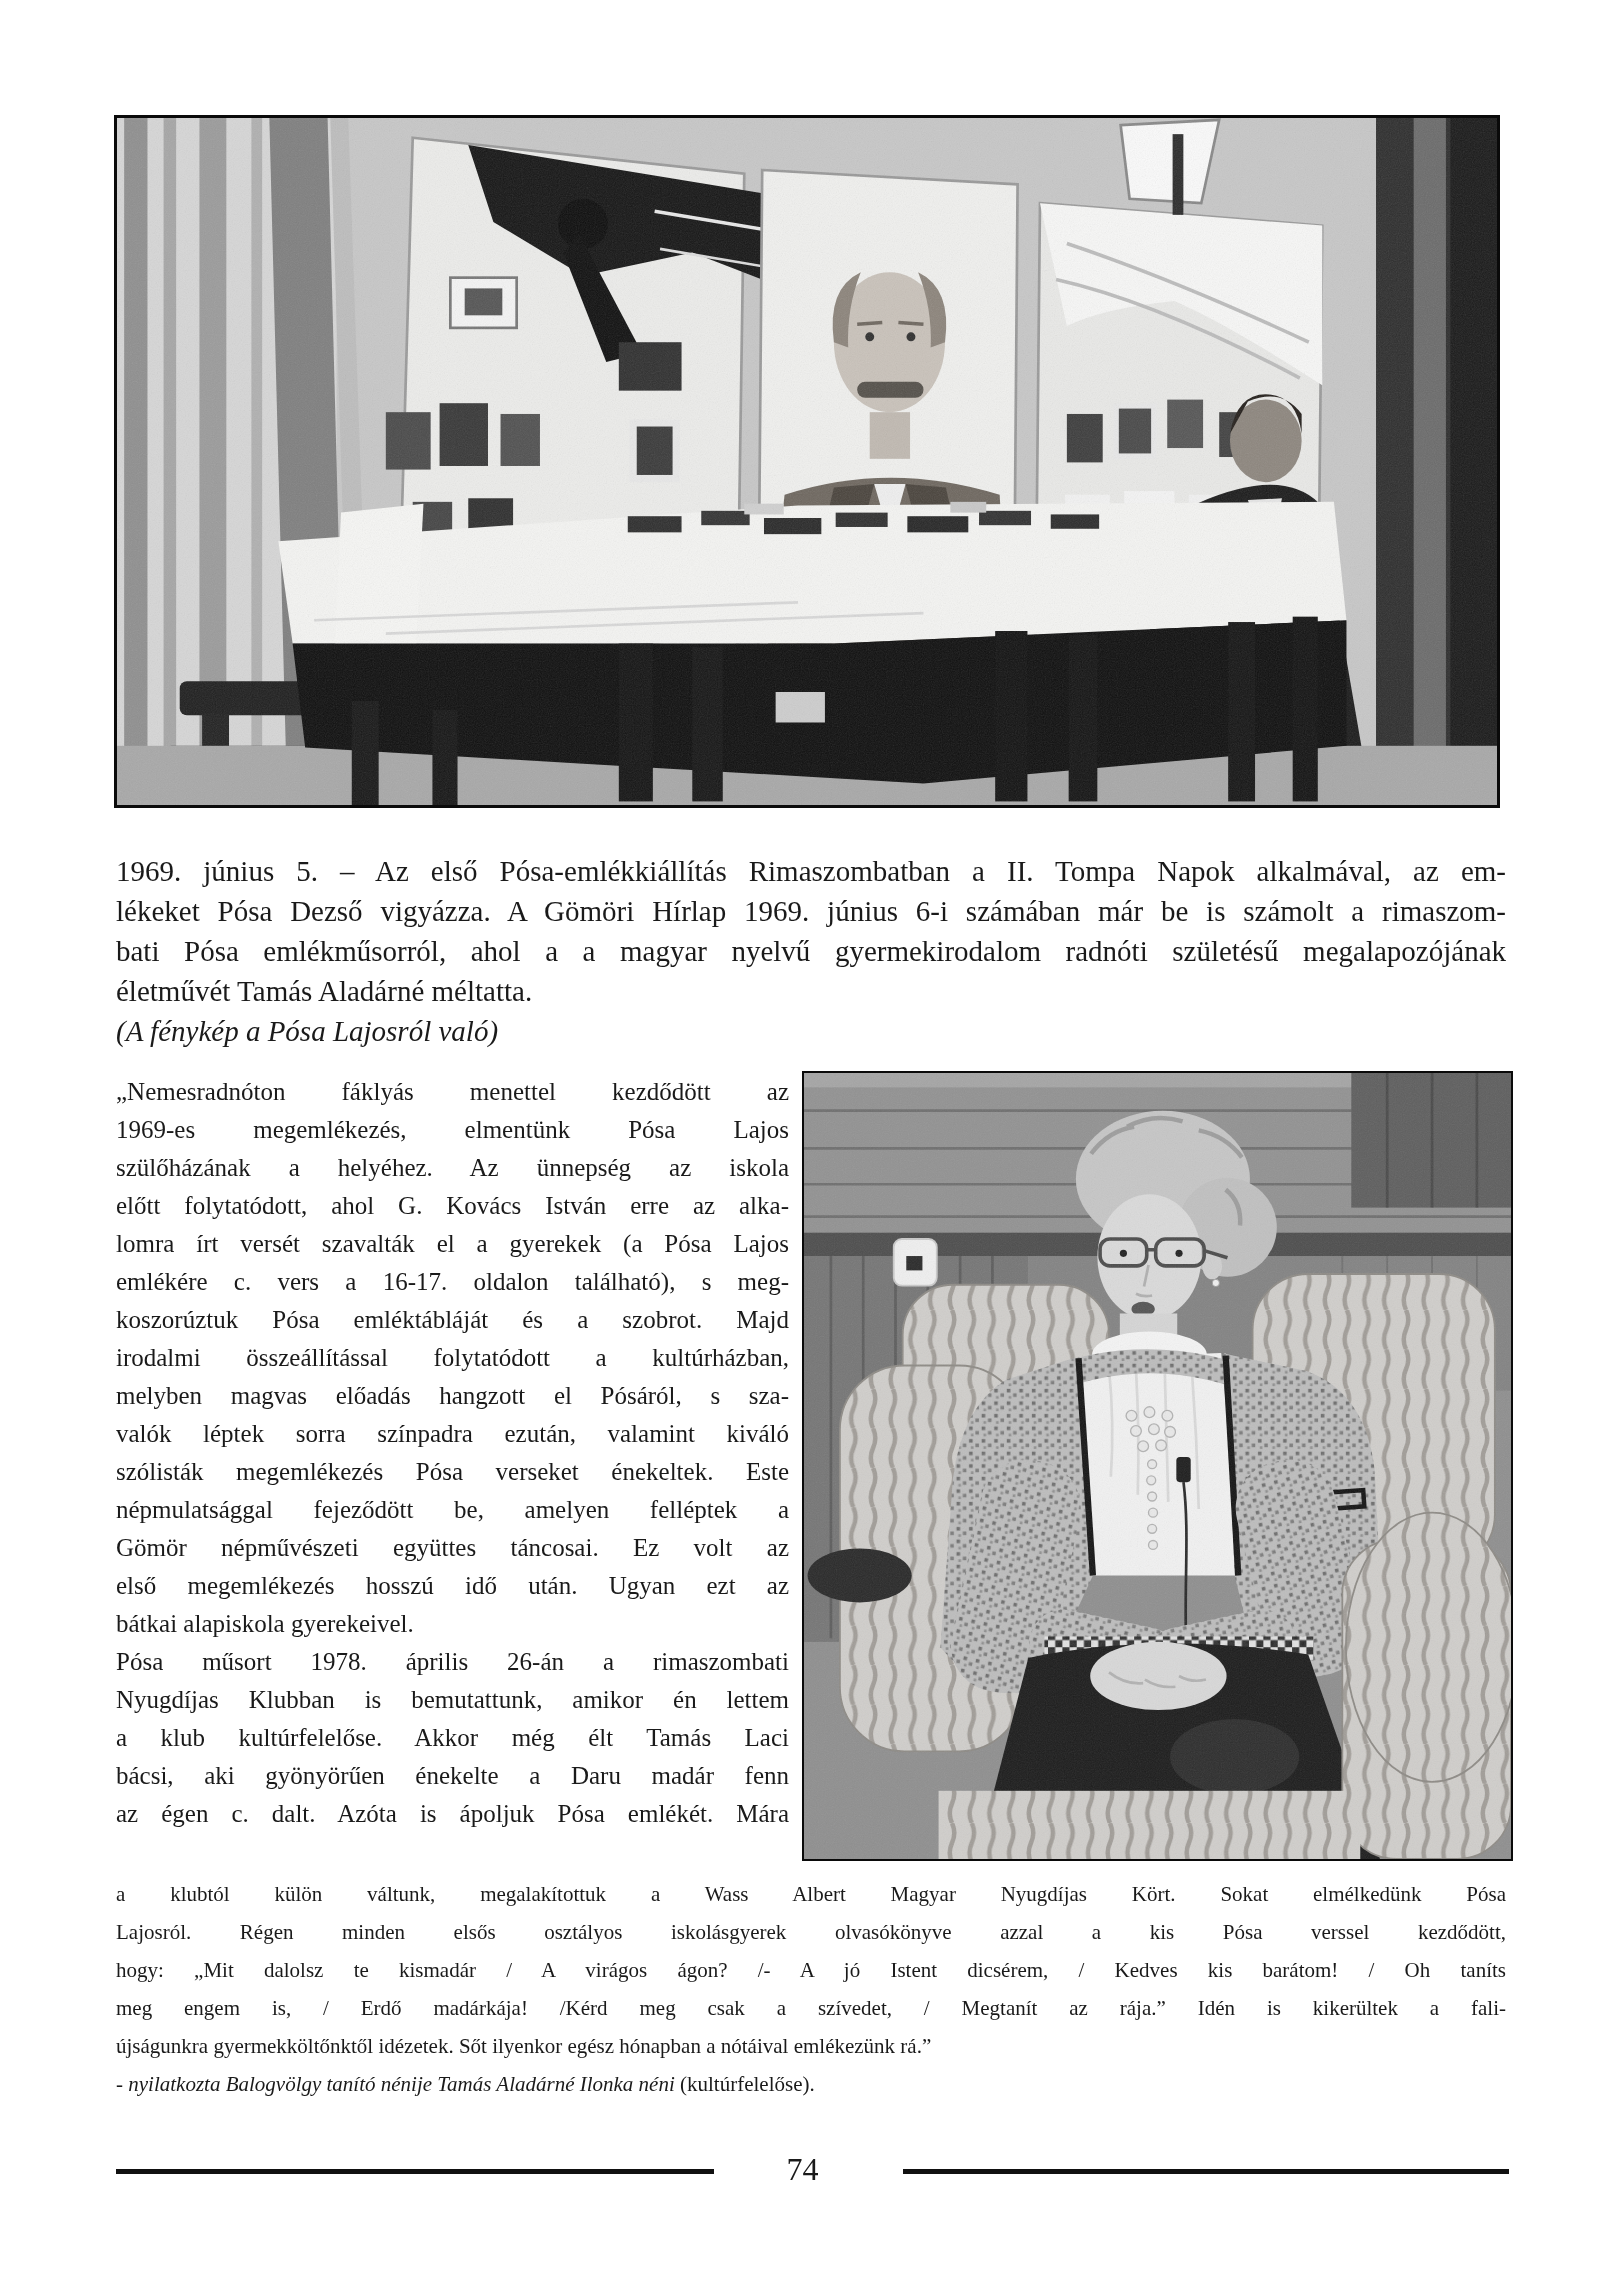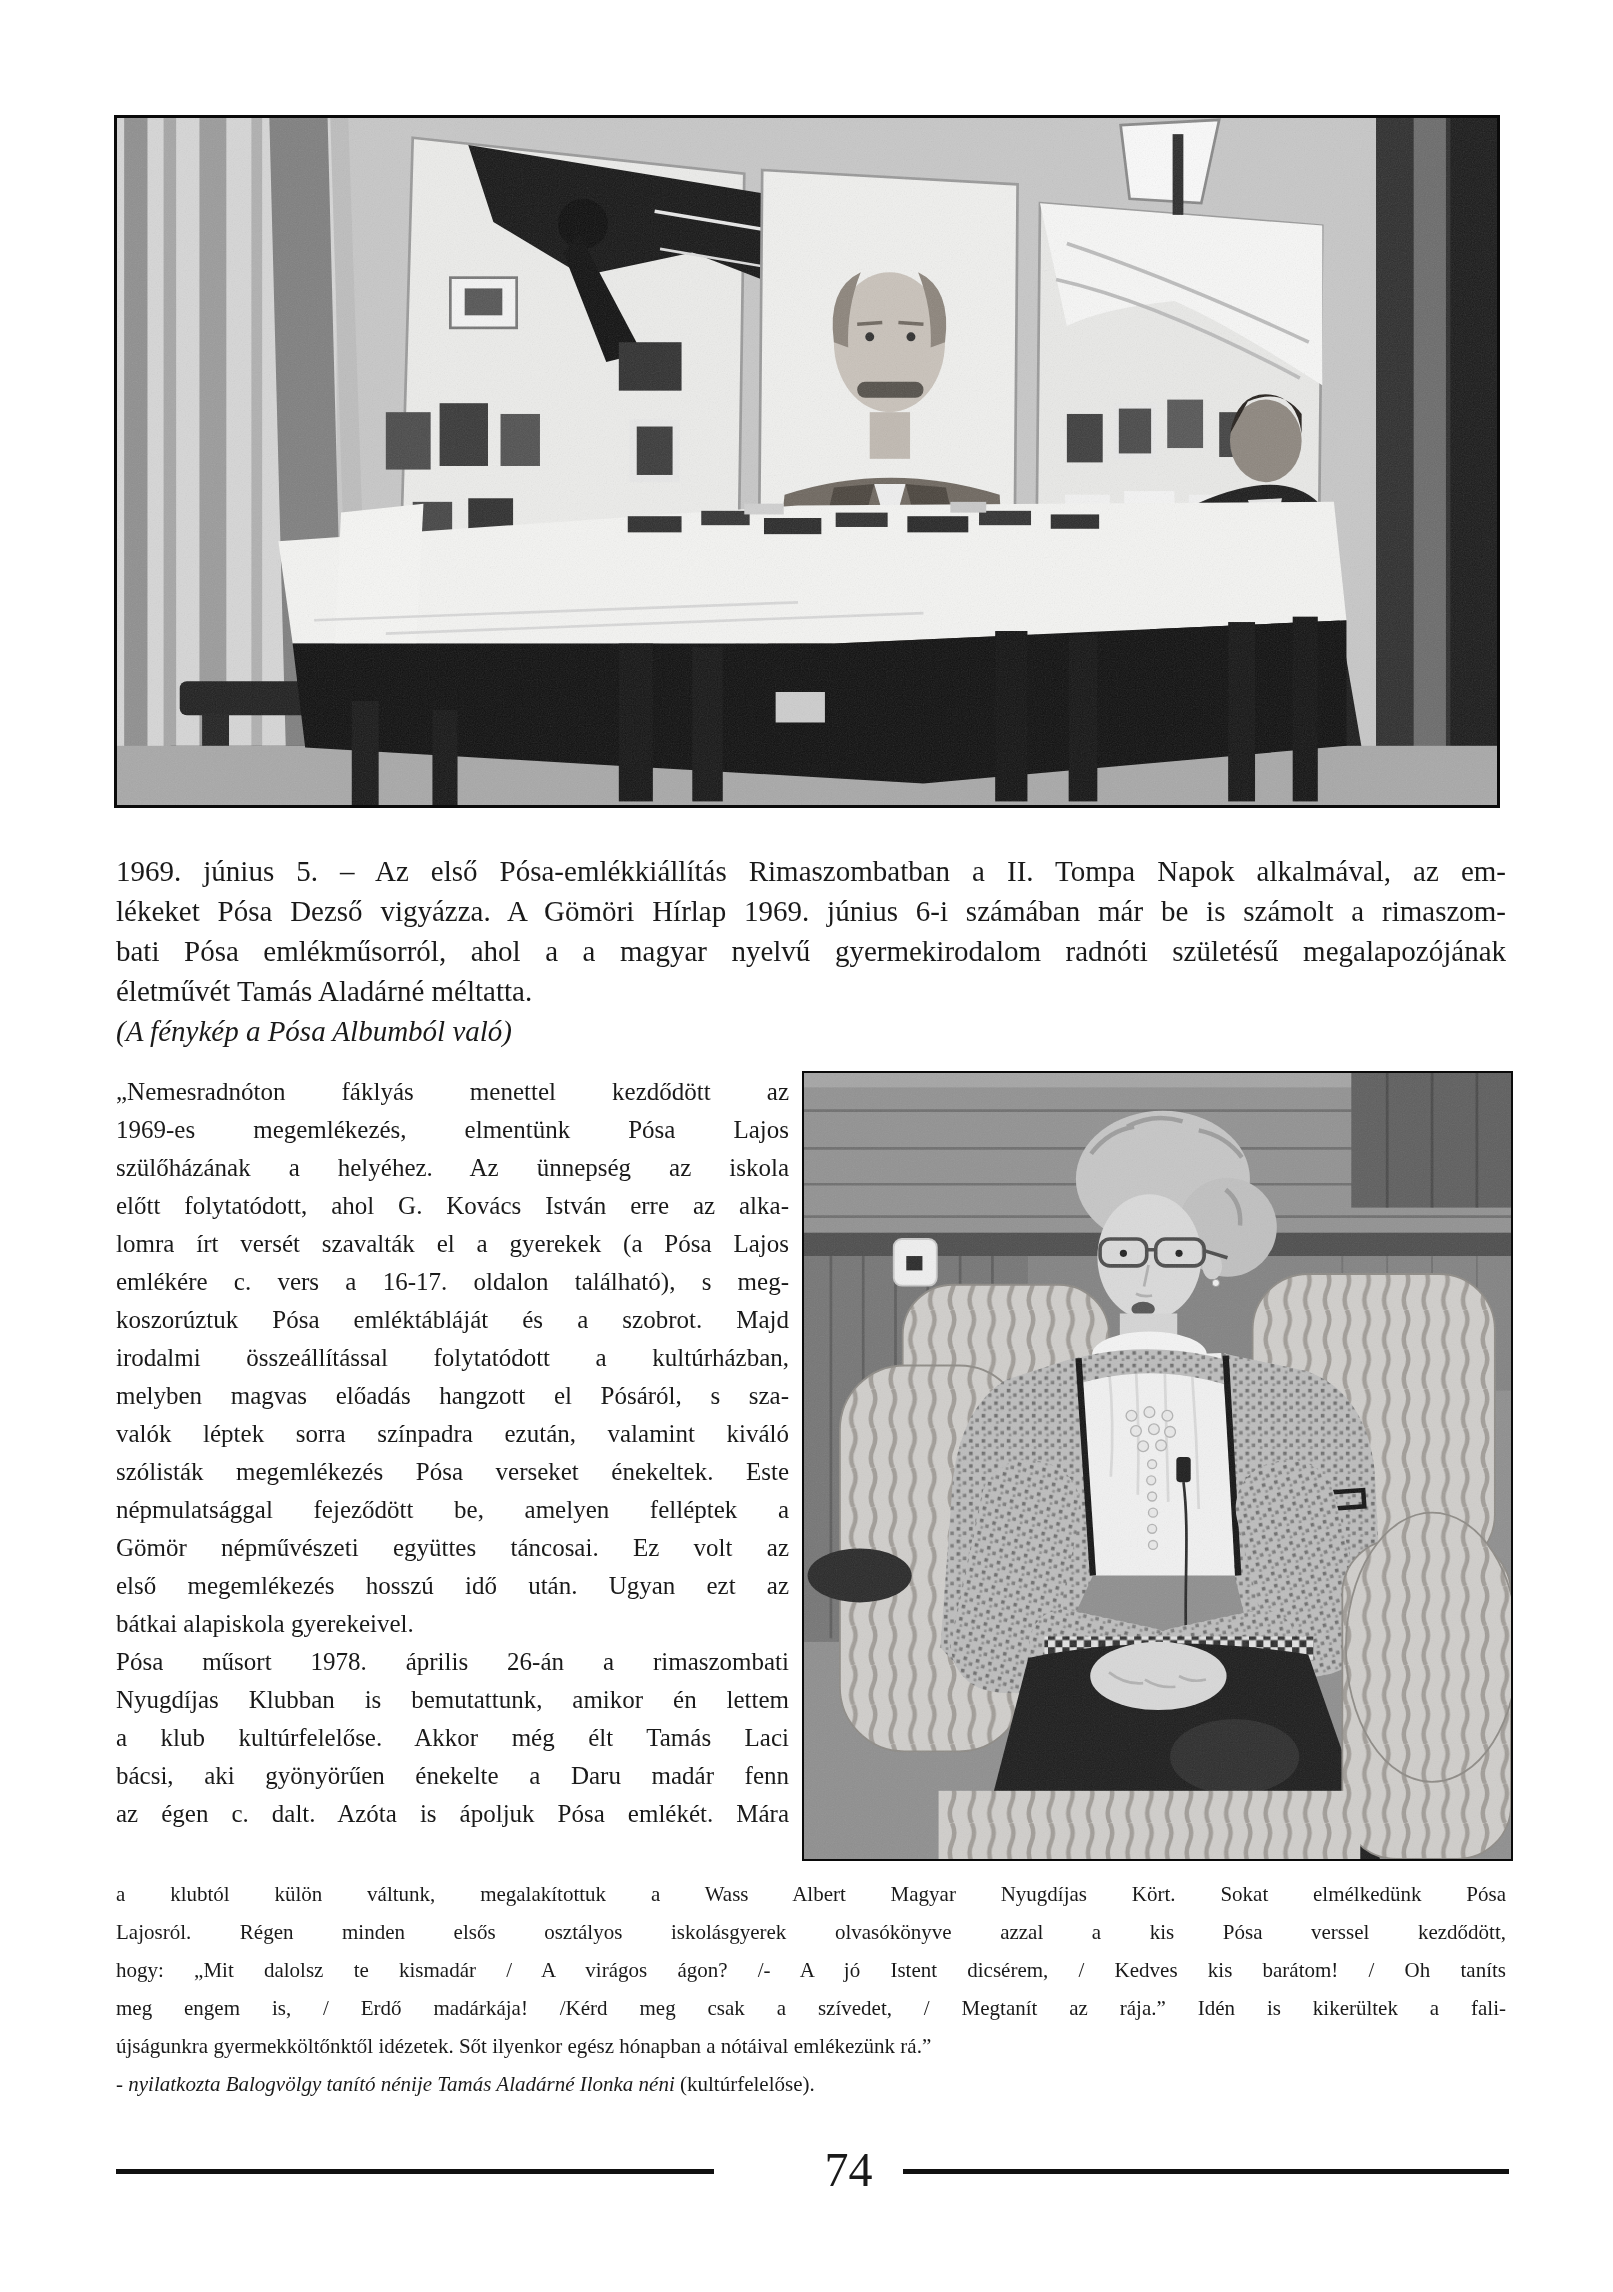--- a/index.html
+++ b/index.html
@@ -19,22 +19,22 @@
   .fullwidth{position:absolute;left:116px;top:1875px;width:1390px;
              font-size:21px;line-height:38px;}
 
   .tline{text-align:justify;text-align-last:justify;-moz-text-align-last:justify;}
   .tline.nj{text-align-last:left;-moz-text-align-last:left;}
   .it{font-style:italic;}
 
   .rule{position:absolute;height:4.5px;background:#111;}
   .rule-left{left:116px;top:2169px;width:598px;}
   .rule-right{left:903px;top:2169px;width:606px;}
-  .pageno{position:absolute;left:754px;top:2148px;width:189px;
-          text-align:center;font-size:48px;line-height:43px;}
+  .pageno{position:absolute;left:708px;top:2148px;width:189px;
+          text-align:center;font-size:32px;line-height:43px;}
 </style>
 </head>
 <body>
 
 <div class="page">
 
   <div class="photo photo-top">
     <svg viewBox="0 0 1540 766" preserveAspectRatio="none">
       <defs>
         <filter id="gr1" x="0" y="0" width="100%" height="100%">
@@ -150,21 +150,21 @@
 
       <rect x="0" y="0" width="1540" height="766" filter="url(#gr1)" opacity="0.16"></rect>
     </svg>
   </div>
 
   <div class="caption">
       <div class="tline">1969. június 5.  –  Az első Pósa-emlékkiállítás Rimaszombatban a II. Tompa Napok alkalmával, az em-</div>
       <div class="tline">lékeket Pósa Dezső vigyázza. A Gömöri Hírlap 1969. június  6-i számában már be is számolt a rimaszom-</div>
       <div class="tline">bati Pósa emlékműsorról, ahol a a magyar nyelvű gyermekirodalom radnóti születésű  megalapozójának</div>
       <div class="tline nj">életművét Tamás Aladárné méltatta.</div>
-      <div class="tline nj it">(A fénykép a Pósa Albumból való)</div>
+      <div class="tline nj it">(A fénykép a Pósa Lajosról való)</div>
     </div>
 
   <div class="col-text">
       <div class="tline">„Nemesradnóton fáklyás menettel kezdődött az</div>
       <div class="tline">1969-es megemlékezés, elmentünk Pósa Lajos</div>
       <div class="tline">szülőházának a helyéhez. Az ünnepség az iskola</div>
       <div class="tline">előtt folytatódott, ahol G. Kovács István erre az alka-</div>
       <div class="tline">lomra írt versét szavalták el a gyerekek (a Pósa Lajos</div>
       <div class="tline">emlékére c. vers a 16-17. oldalon található), s meg-</div>
       <div class="tline">koszorúztuk Pósa emléktábláját és a szobrot. Majd</div>

